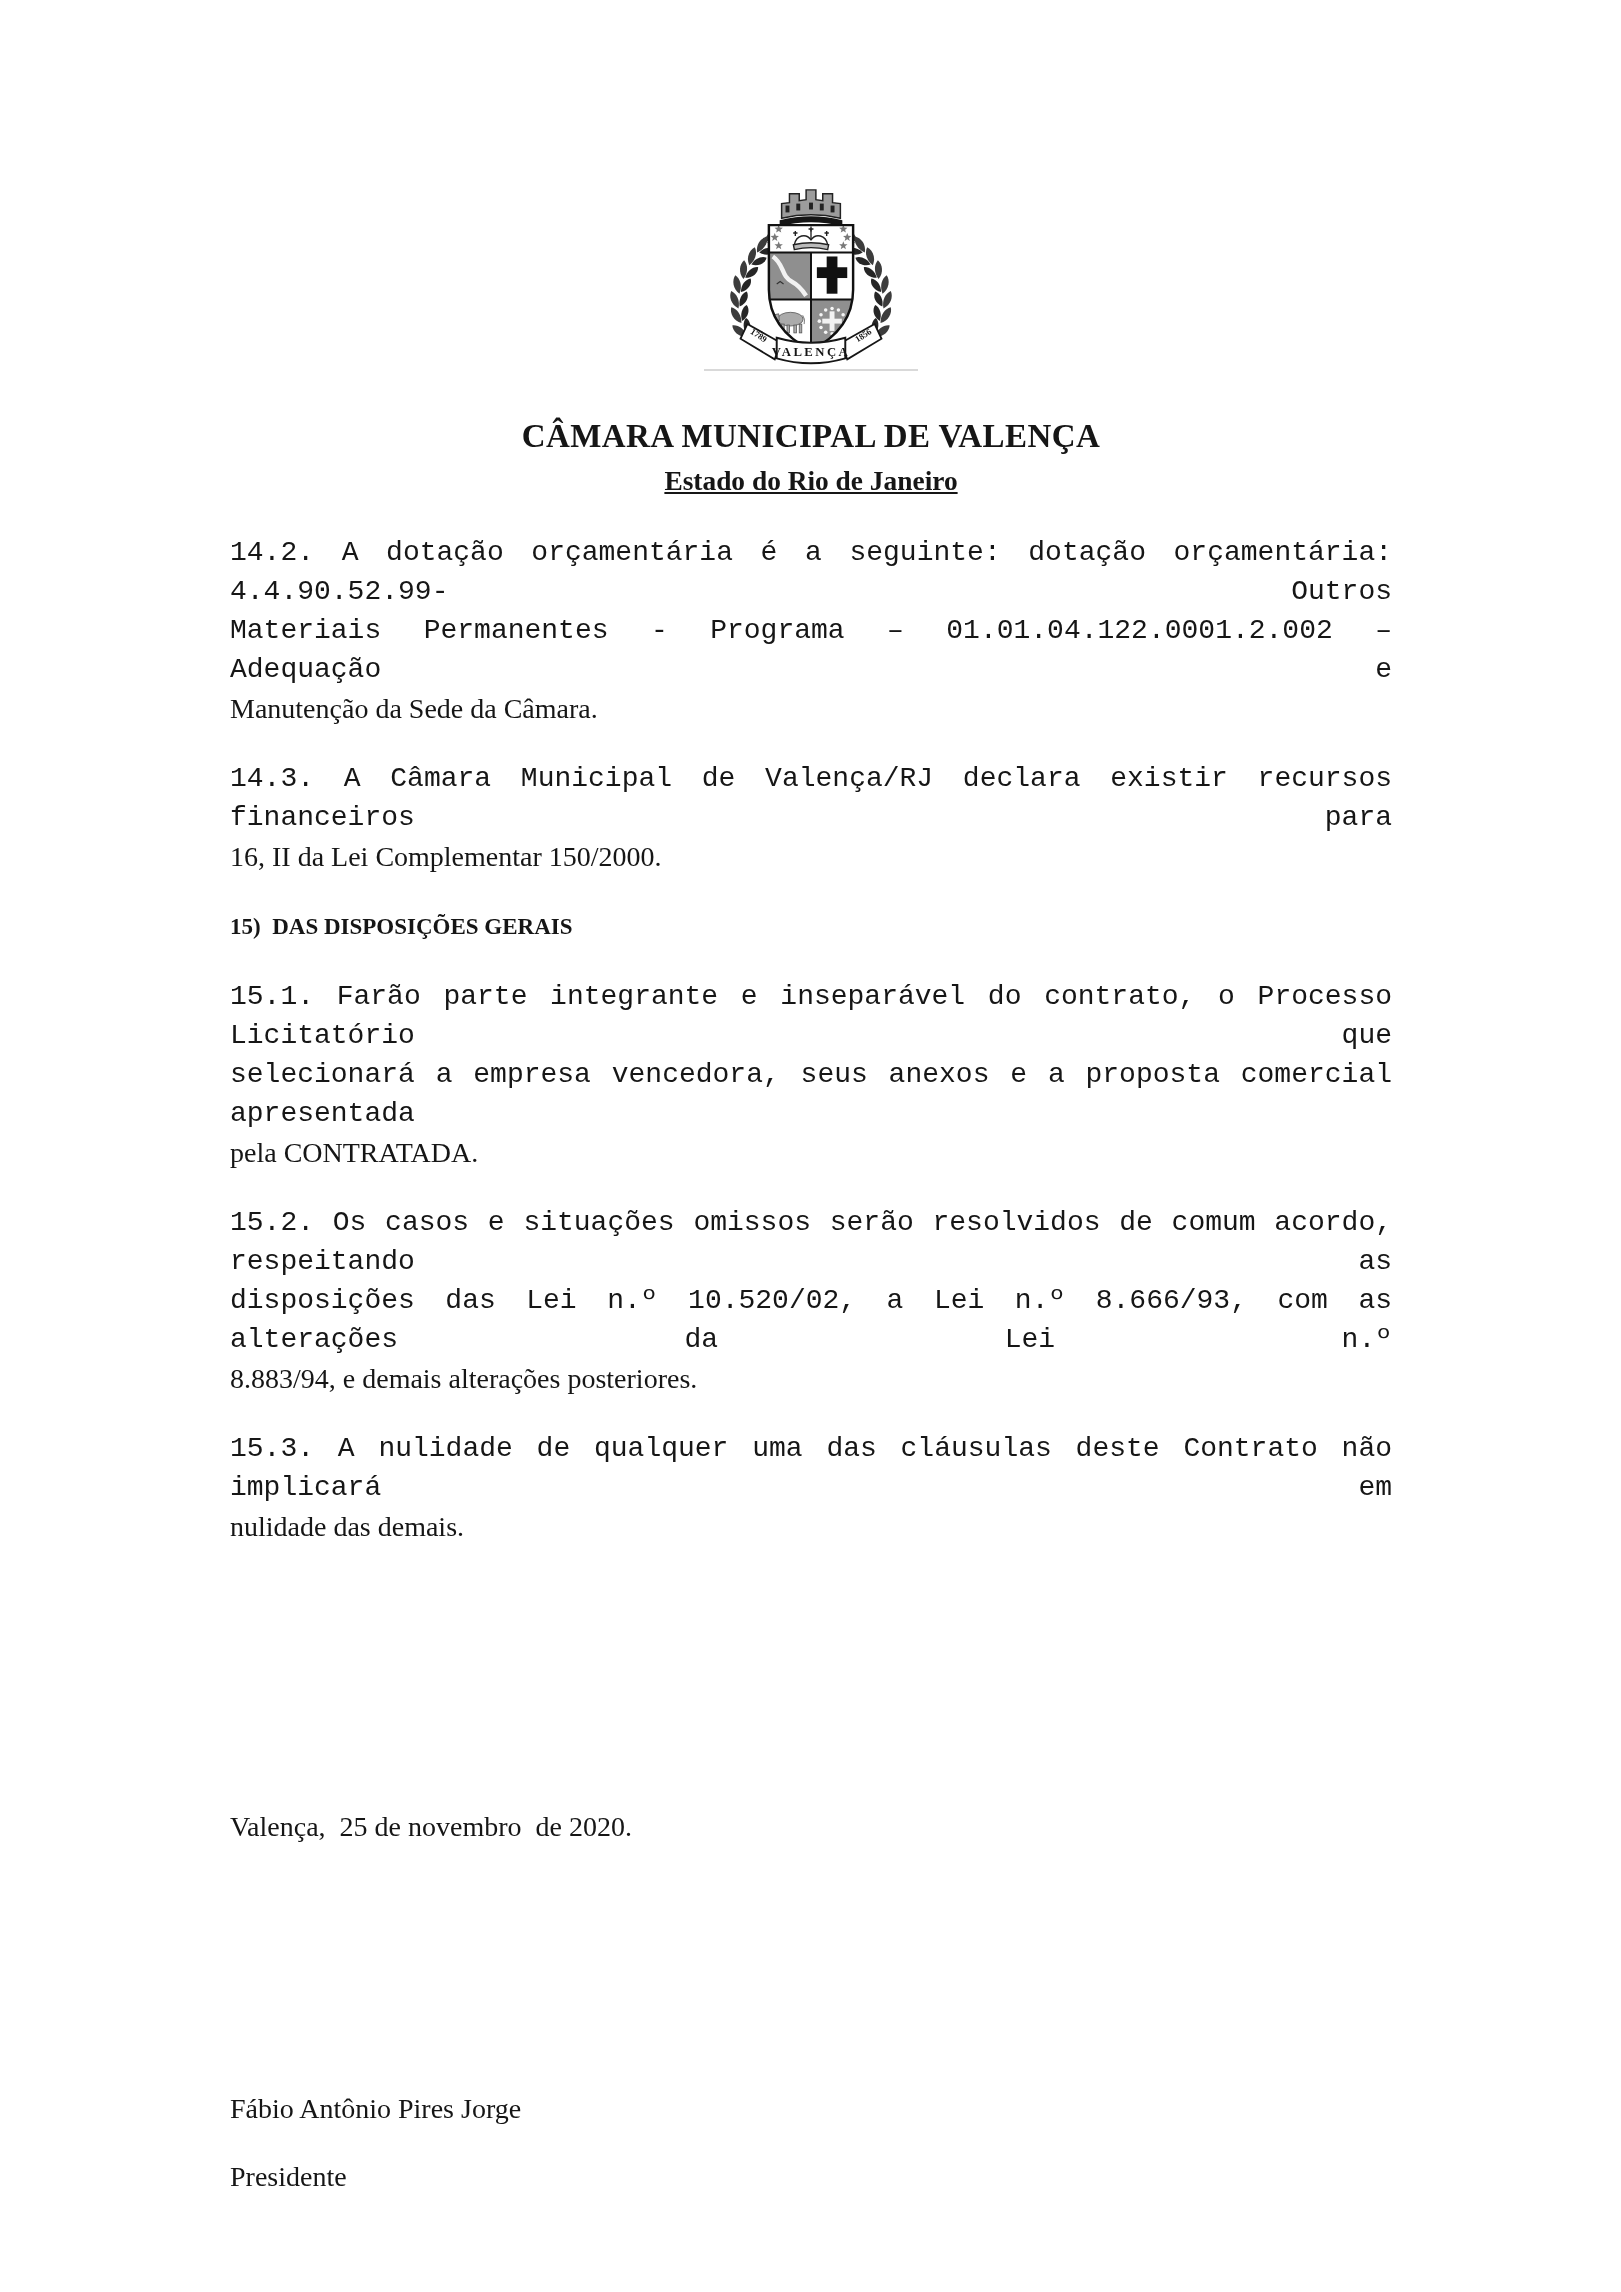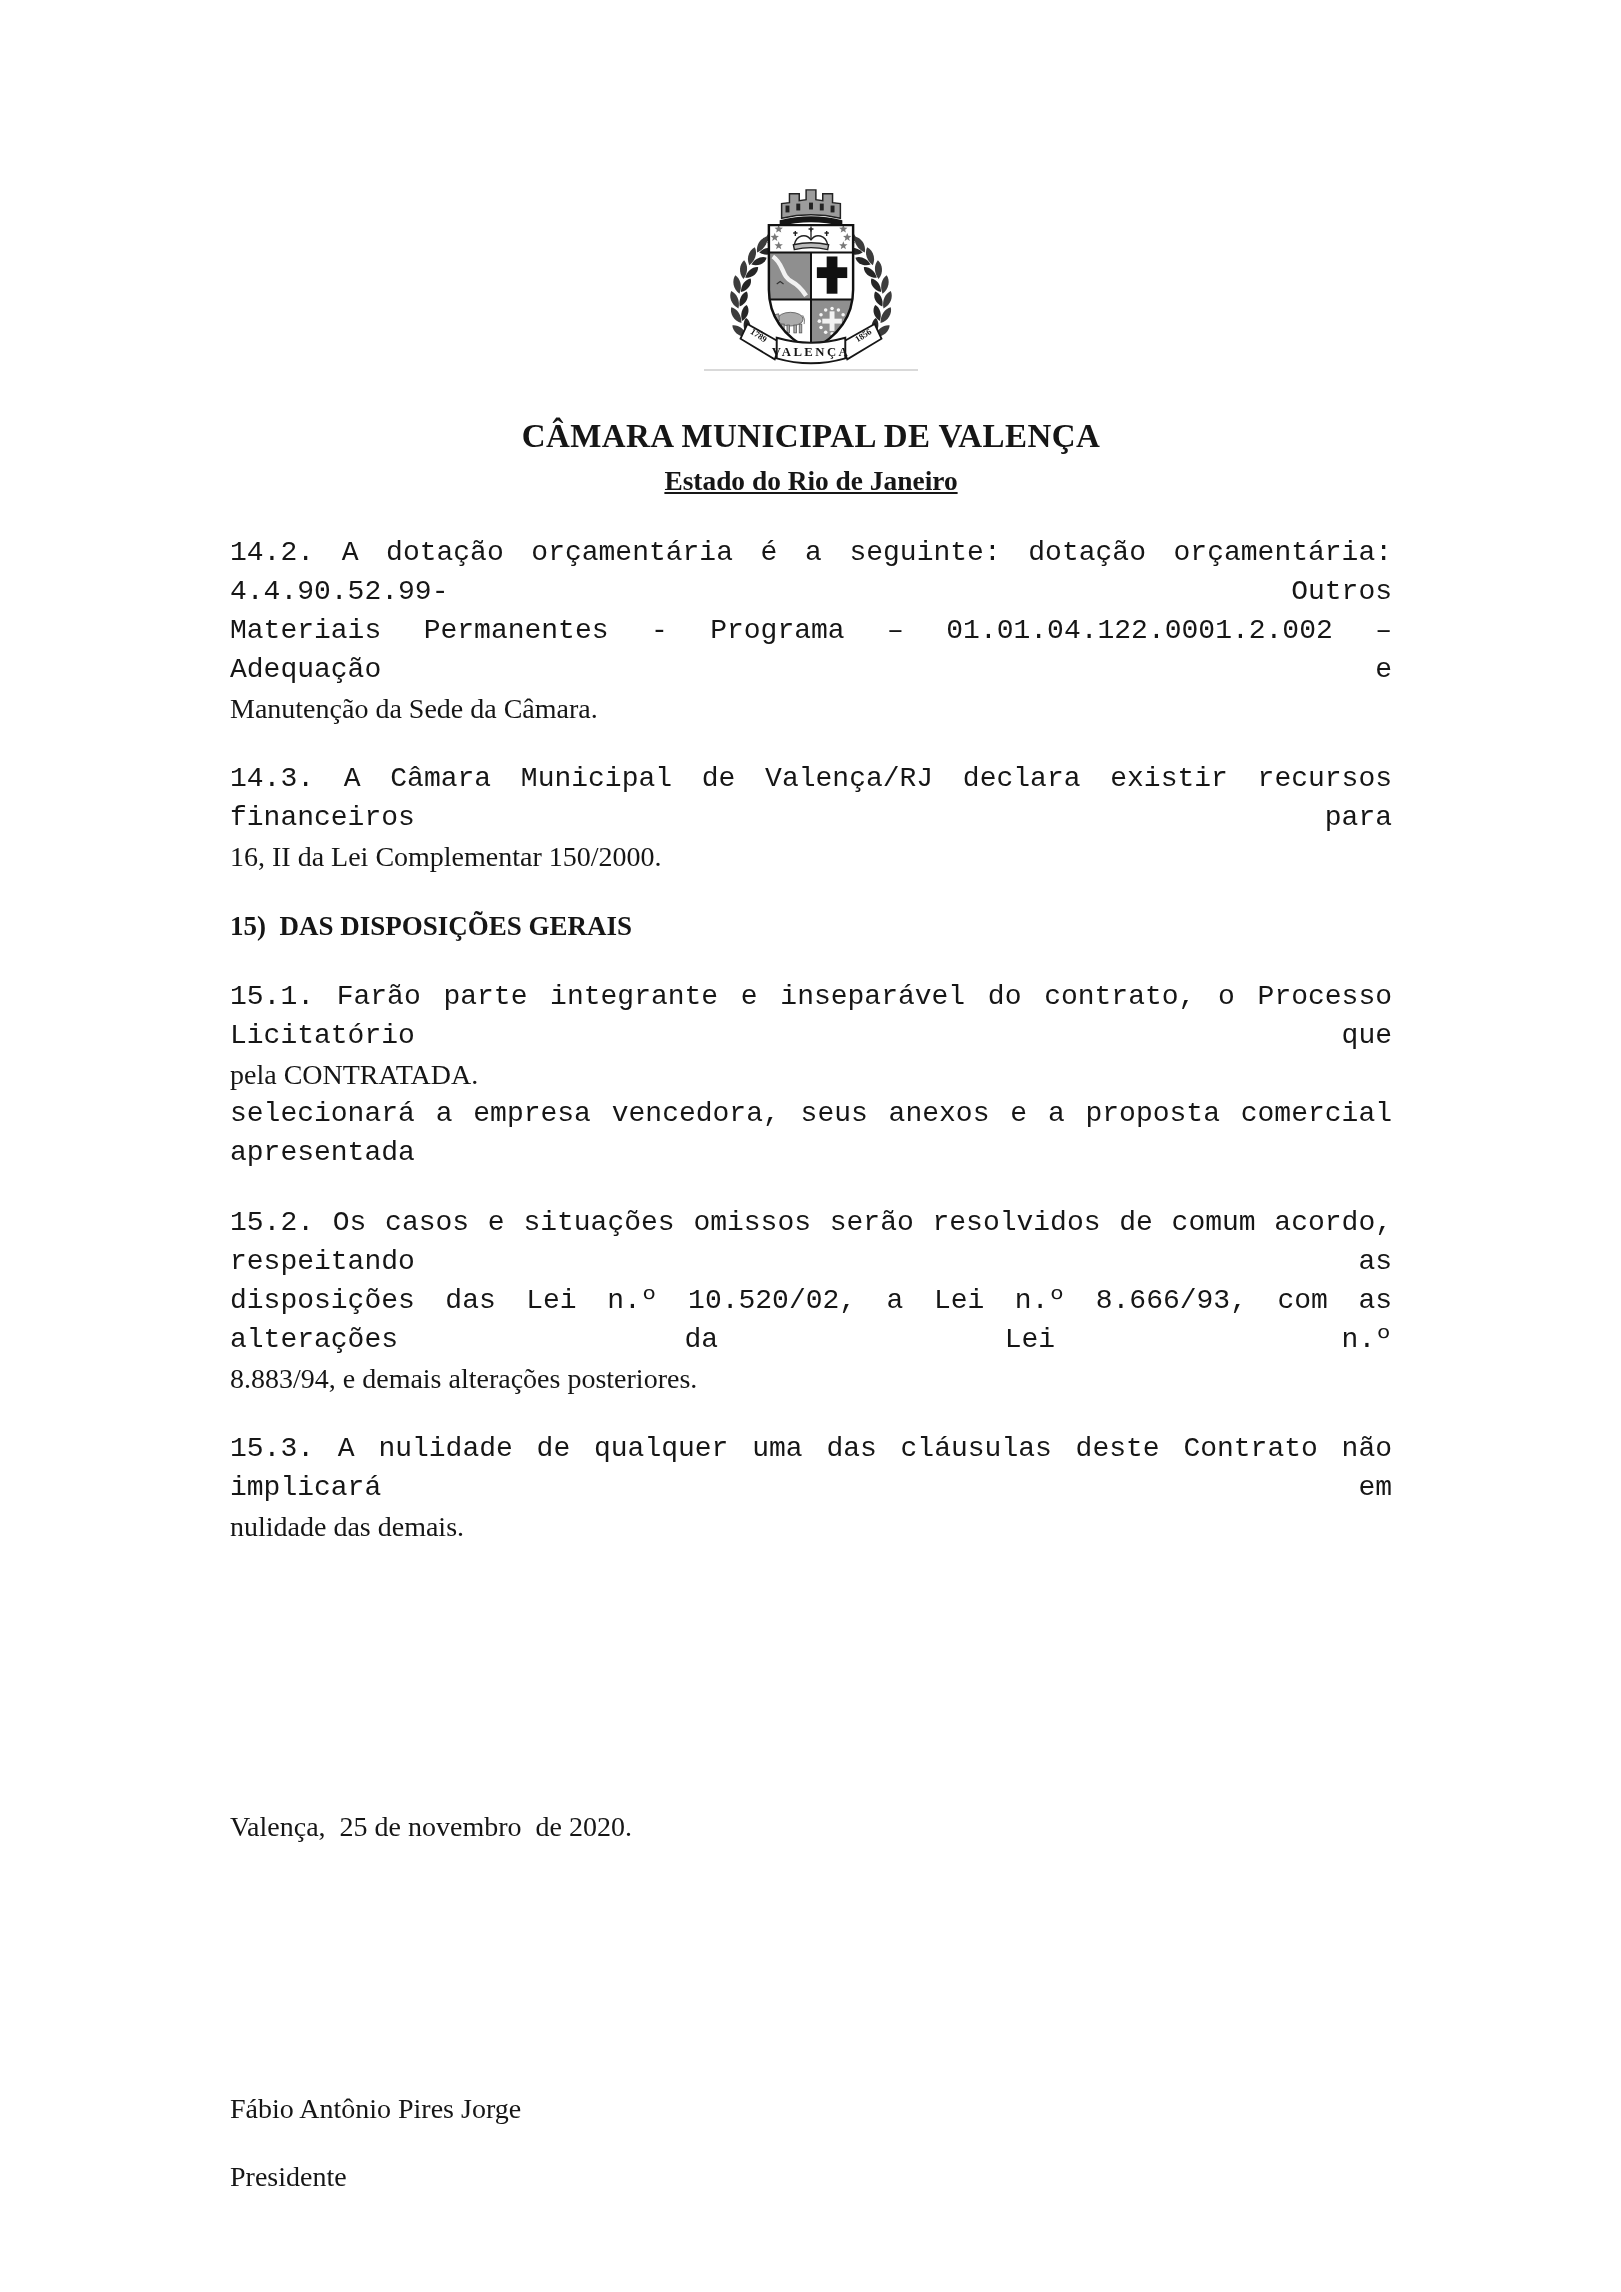--- a/index.html
+++ b/index.html
@@ -35,21 +35,21 @@
     line-height:33px;
     text-decoration:underline;
   }
 
   .doc-body { margin-top:35px; font-size:28px; }
   .para { margin-bottom:31px; }
   .para .line { line-height:39px; min-height:39px; }
   .para .line.jfull { text-align:justify; text-align-last:justify;font-family:Liberation Mono, monospace; }
   .para.heading .line {
     font-weight:bold;
-    font-size:27px;
+    font-size:23px;
     white-space:pre-wrap;
   }
 
   .dateline {
     margin-top:261px;
     font-size:28px;
     line-height:39px;
     white-space:pre-wrap;
   }
   .signer-name { margin-top:243px; font-size:28px; line-height:39px; }
@@ -205,22 +205,22 @@
         </div>
         <div class="para">
           <div class="line jfull">14.3. A Câmara Municipal de Valença/RJ declara existir recursos financeiros para</div>
           <div class="line">16, II da Lei Complementar 150/2000.</div>
         </div>
         <div class="para heading">
           <div class="line">15)  DAS DISPOSIÇÕES GERAIS</div>
         </div>
         <div class="para">
           <div class="line jfull">15.1. Farão parte integrante e inseparável do contrato, o Processo Licitatório que</div>
+          <div class="line jfull">selecionará a empresa vencedora, seus anexos e a proposta comercial apresentada</div>
           <div class="line">pela CONTRATADA.</div>
-          <div class="line jfull">selecionará a empresa vencedora, seus anexos e a proposta comercial apresentada</div>
         </div>
         <div class="para">
           <div class="line jfull">15.2. Os casos e situações omissos serão resolvidos de comum acordo, respeitando as</div>
           <div class="line jfull">disposições das Lei n.º 10.520/02, a Lei n.º 8.666/93, com as alterações da Lei n.º</div>
           <div class="line">8.883/94, e demais alterações posteriores.</div>
         </div>
         <div class="para">
           <div class="line jfull">15.3. A nulidade de qualquer uma das cláusulas deste Contrato não implicará em</div>
           <div class="line">nulidade das demais.</div>
         </div>

